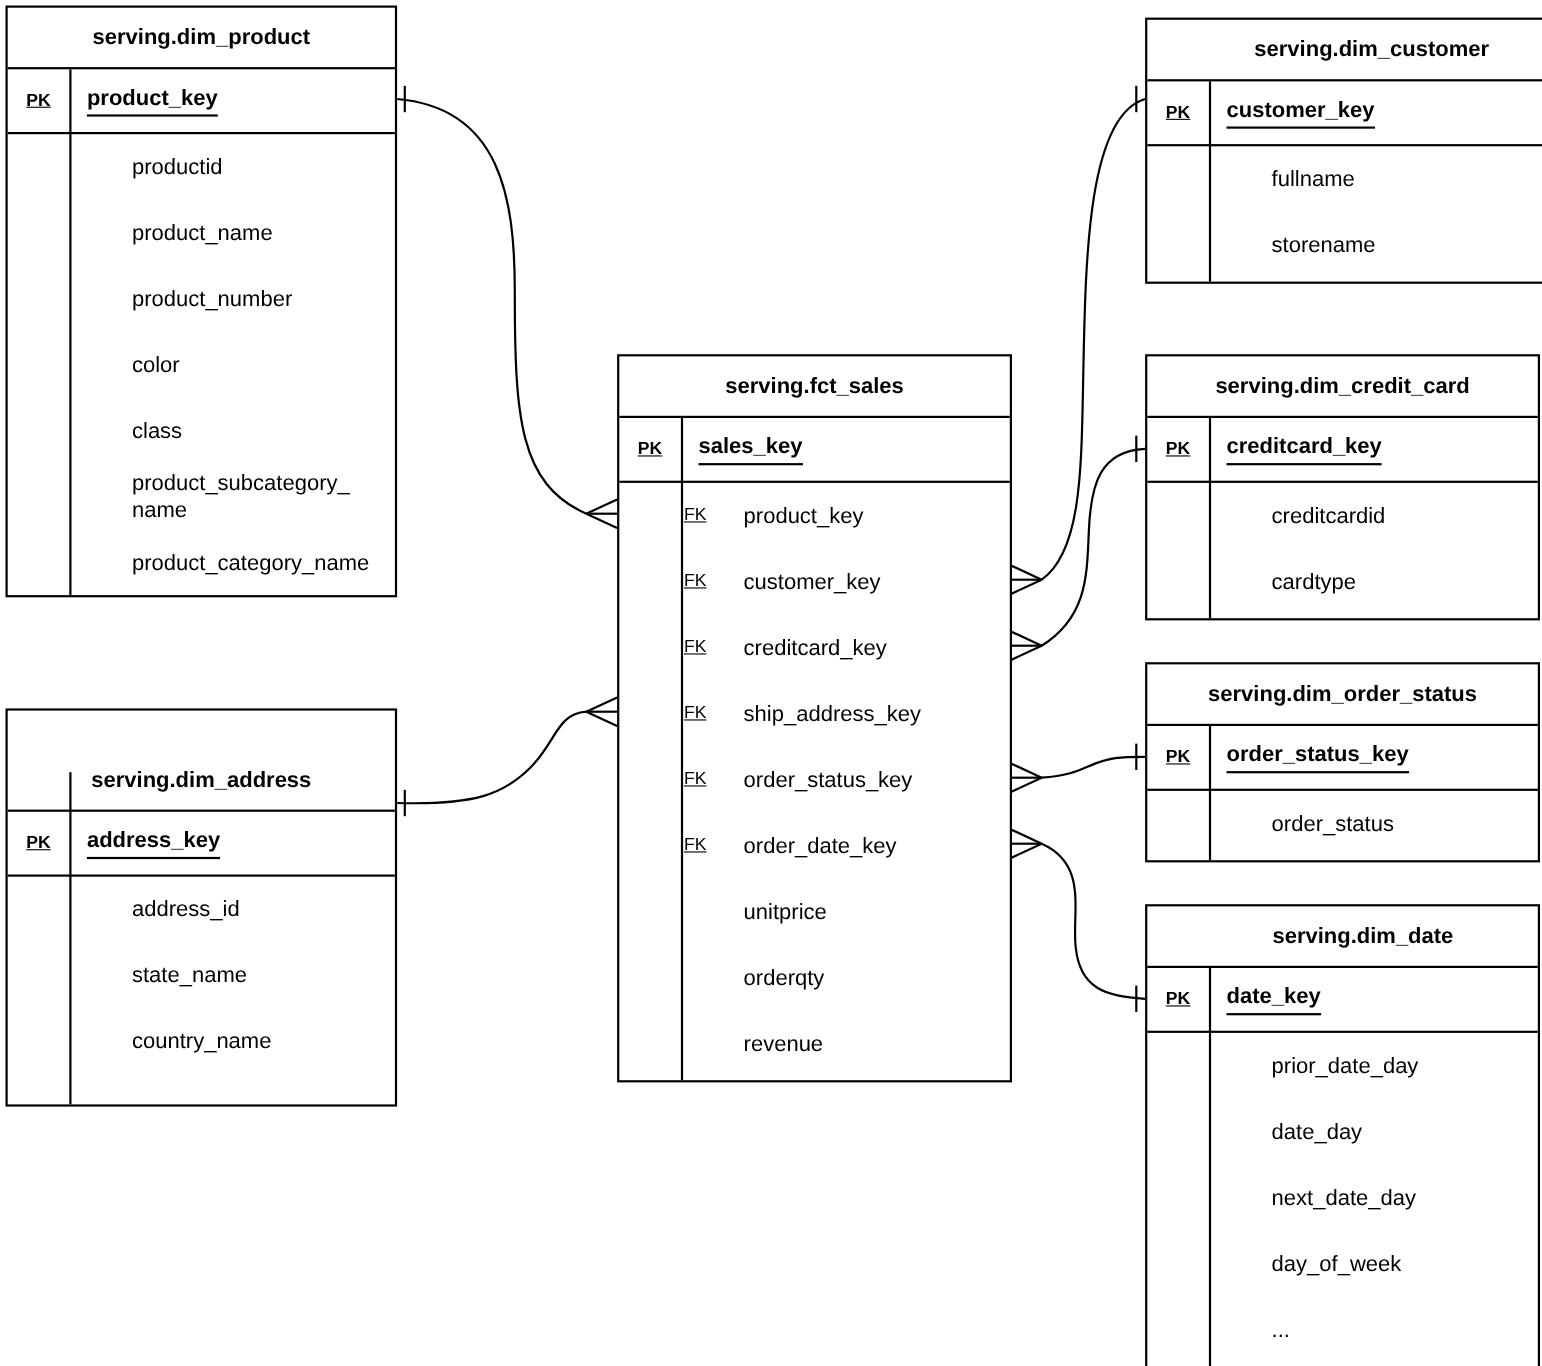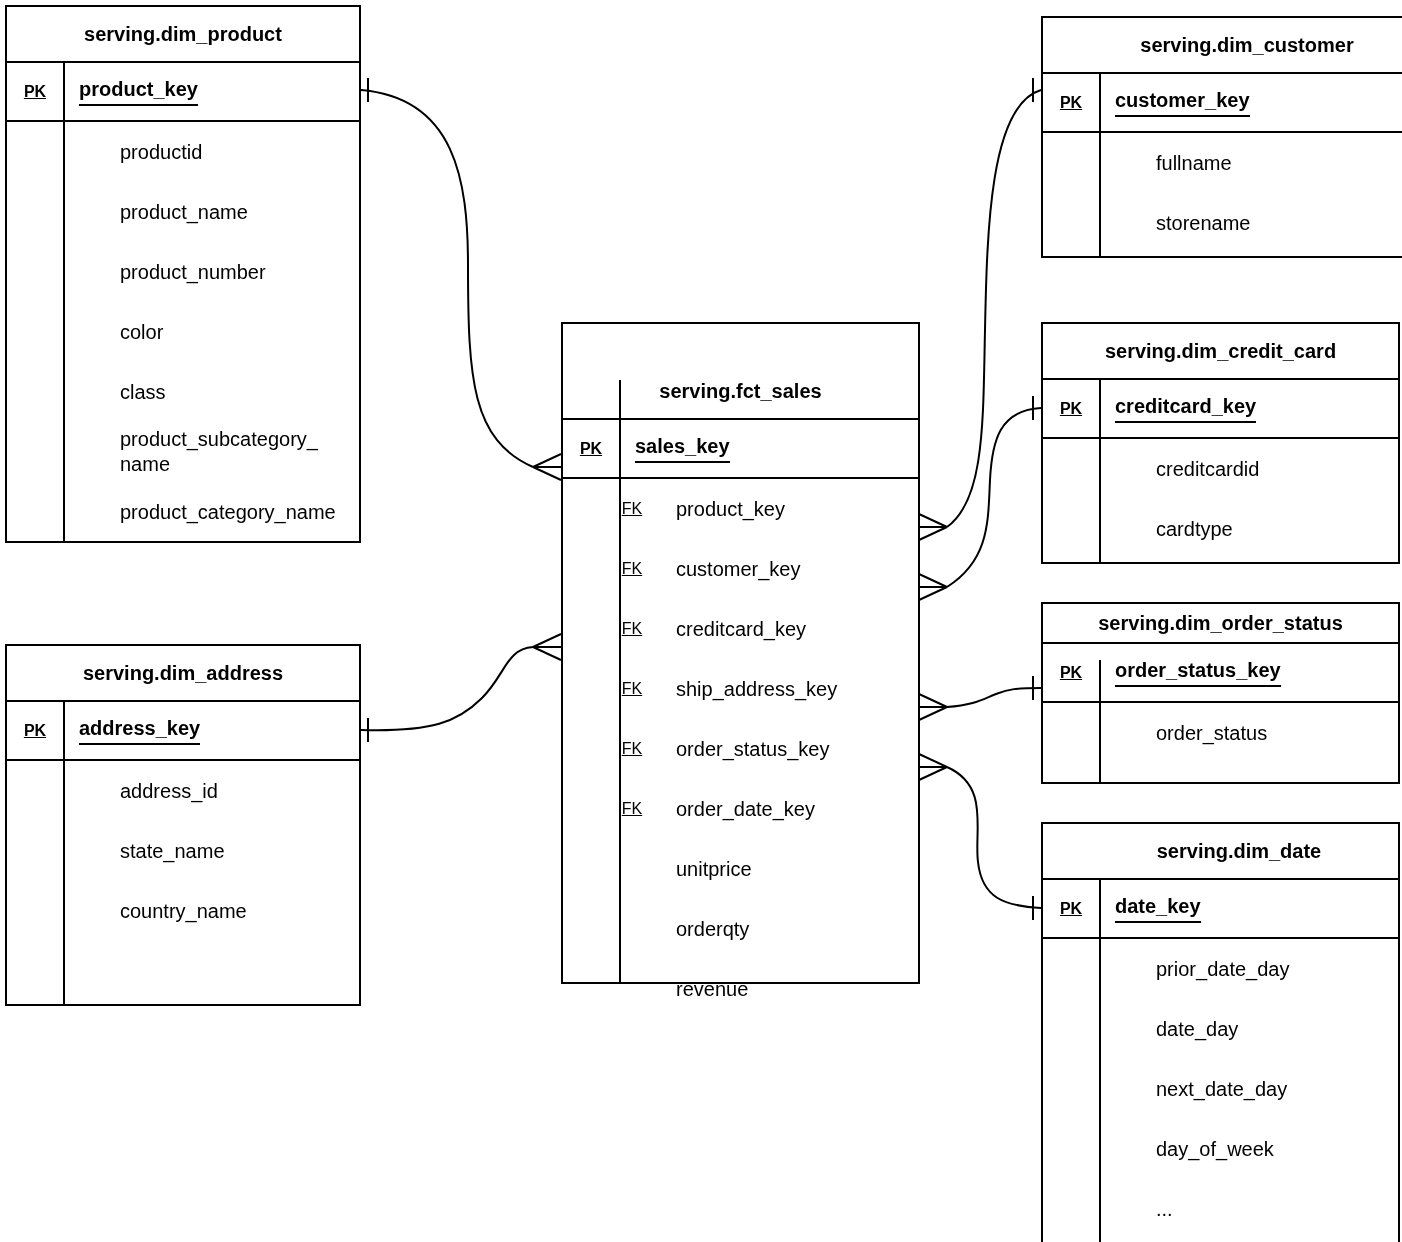--- a/index.html
+++ b/index.html
@@ -120,21 +120,21 @@
       </g>
       <g>
         <path d="M 947 767 C 990 786 974 830 978 862 C 982 898 1004 906 1041 908"></path>
         <line x1="947" y1="767" x2="919" y2="754"></line>
         <line x1="947" y1="767" x2="919" y2="767"></line>
         <line x1="947" y1="767" x2="919" y2="780"></line>
         <line x1="1033" y1="896" x2="1033" y2="920"></line>
       </g>
     </svg>
 <div class="entity" style="left: 561px; top: 322px; width: 359px; height: 662px;">
-      <div class="t-title" style="height: 56px; margin-top: 40px;">serving.fct_sales</div>
+      <div class="t-title" style="height: 56px;">serving.fct_sales</div>
       <div class="t-pkrow" style="height: 59px;">
         <div class="keycol">PK</div>
         <div class="pkname">
           <span class="u">sales_key</span>
         </div>
       </div>
       <div class="t-row">
         <div class="keycol">FK</div>
         <div class="fname">product_key</div>
       </div>
@@ -205,21 +205,21 @@
         <div class="fname">product_subcategory_
 name</div>
       </div>
       <div class="t-row">
         <div class="keycol"></div>
         <div class="fname">product_category_name</div>
       </div>
       <div class="vline" style="top: 56px;"></div>
     </div>
     <div class="entity" style="left: 5px; top: 644px; width: 356px; height: 362px;">
-      <div class="t-title" style="height: 56px;">serving.dim_address</div>
+      <div class="t-title" style="height: 56px; margin-top: 36px;">serving.dim_address</div>
       <div class="t-pkrow" style="height: 59px;">
         <div class="keycol">PK</div>
         <div class="pkname">
           <span class="u">address_key</span>
         </div>
       </div>
       <div class="t-row">
         <div class="keycol"></div>
         <div class="fname">address_id</div>
       </div>
@@ -263,21 +263,21 @@
         <div class="keycol"></div>
         <div class="fname">creditcardid</div>
       </div>
       <div class="t-row">
         <div class="keycol"></div>
         <div class="fname">cardtype</div>
       </div>
       <div class="vline" style="top: 56px;"></div>
     </div>
     <div class="entity" style="left: 1041px; top: 602px; width: 359px; height: 182px;">
-      <div class="t-title" style="height: 40px;">serving.dim_order_status</div>
+      <div class="t-title" style="height: 56px;">serving.dim_order_status</div>
       <div class="t-pkrow" style="height: 59px;">
         <div class="keycol">PK</div>
         <div class="pkname">
           <span class="u">order_status_key</span>
         </div>
       </div>
       <div class="t-row">
         <div class="keycol"></div>
         <div class="fname">order_status</div>
       </div>

